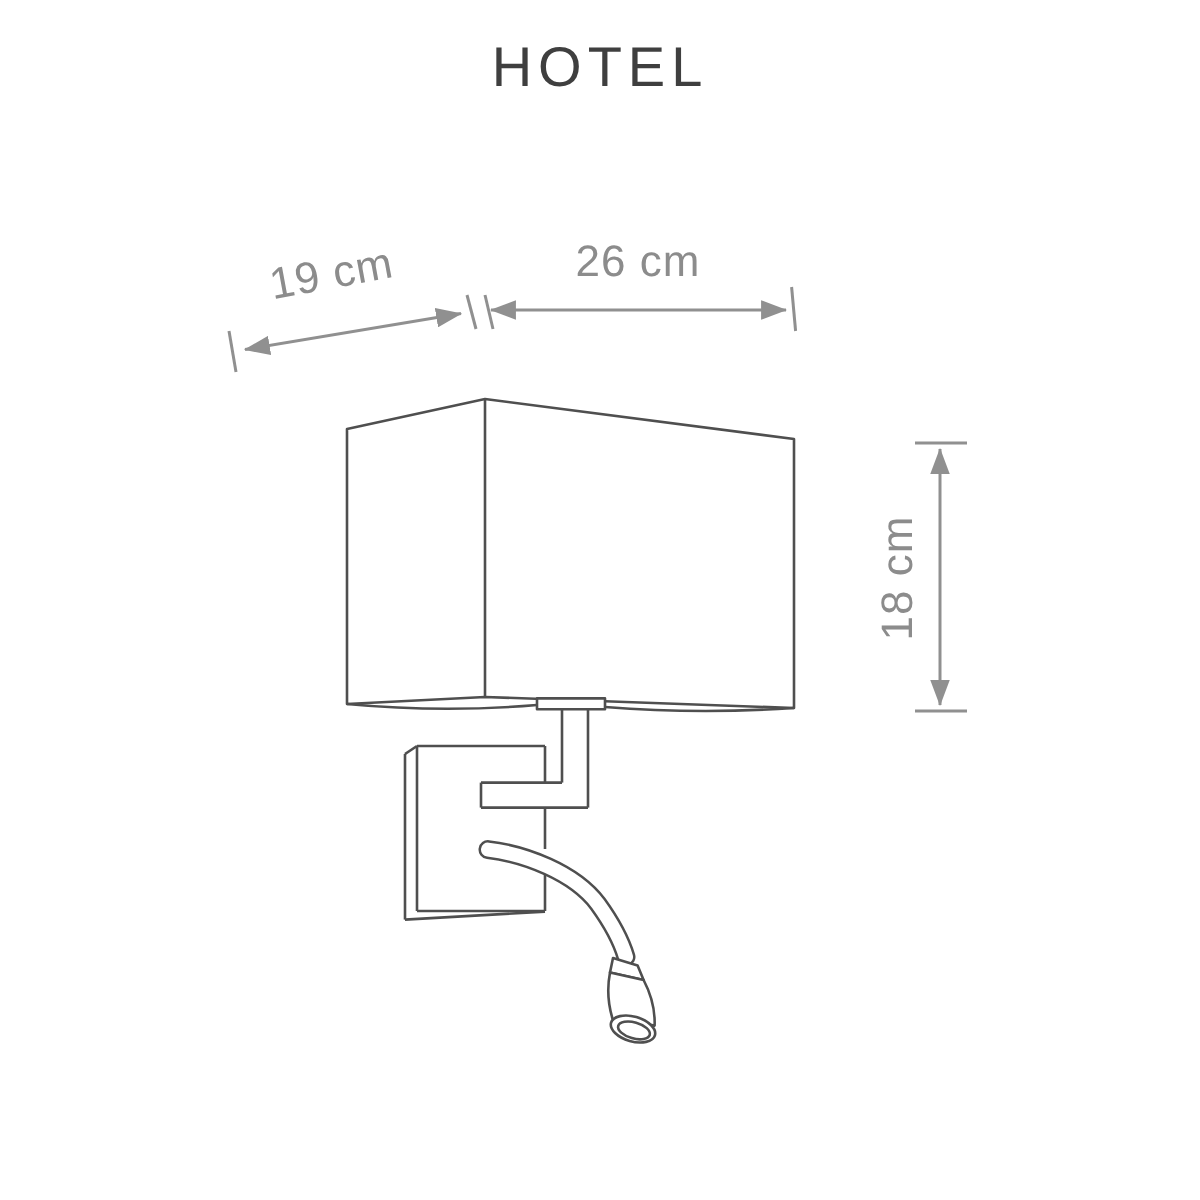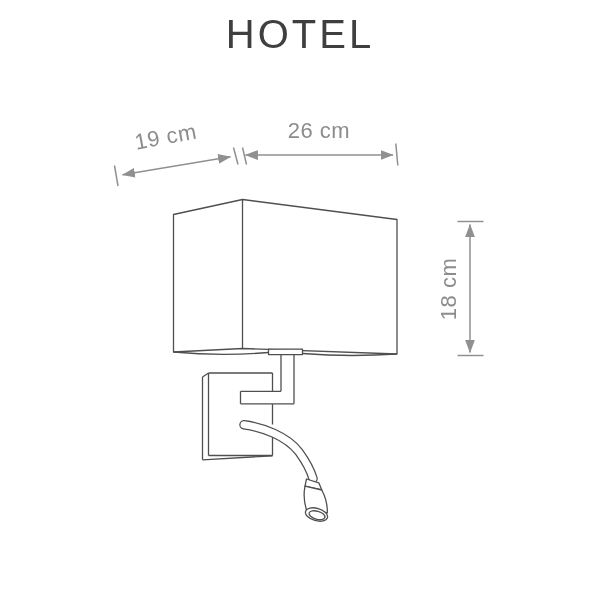--- a/index.html
+++ b/index.html
@@ -2,21 +2,21 @@
 <html><head>
 <meta charset="utf-8">
 <style>
   html,body{margin:0;padding:0;background:#fff;}
   .canvas{
     position:relative;width:600px;height:600px;background:#ffffff;overflow:hidden;
     font-family:"Liberation Sans",sans-serif;
   }
   .title{
     position:absolute;top:12px;left:0;right:0;text-align:center;
-    font-size:40px;line-height:44px;font-weight:300;letter-spacing:3px;
+    font-size:28px;line-height:44px;font-weight:300;letter-spacing:3px;
     color:#3f3f3f;
   }
   svg{position:absolute;top:0;left:0;}
   .dim-text{
     font-family:"Liberation Sans",sans-serif;
     font-size:22px;fill:#8c8c8c;letter-spacing:0.5px;font-weight:300;
   }
   .dim-stroke{stroke:#909090;stroke-width:1.5;fill:none;}
   .draw{stroke:#4f4f4f;stroke-width:1.3;fill:none;stroke-linejoin:round;}
   .draw-fill{stroke:#4f4f4f;stroke-width:1.3;fill:#ffffff;stroke-linejoin:round;}

